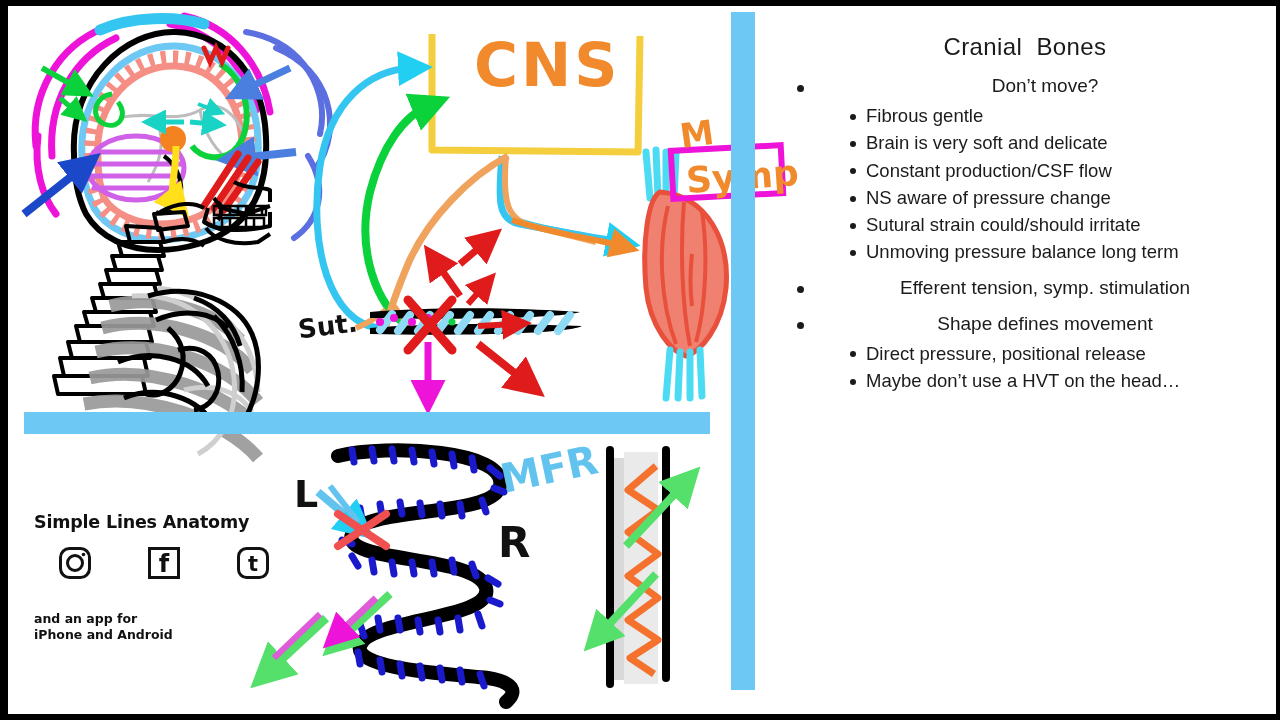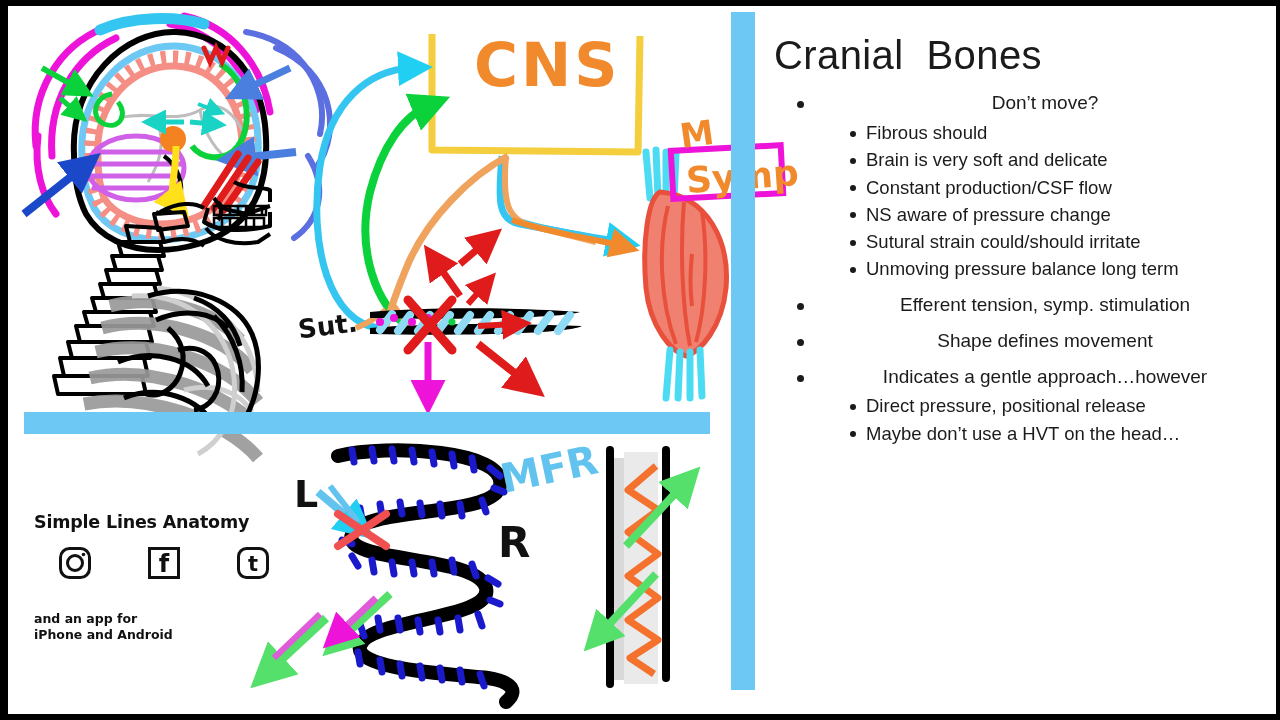--- a/index.html
+++ b/index.html
@@ -10,22 +10,22 @@
   #canvas{position:absolute;left:8px;top:6px;width:1268px;height:708px;background:#fff;overflow:hidden;}
 
   
   .bar{position:absolute;background:#6DC8F3;}
   #bar-vertical{left:723px;top:6px;width:24px;height:678px;}
   #bar-horizontal{left:16px;top:406px;width:686px;height:22px;}
 
   
   #text-col{position:absolute;left:760px;top:28px;width:508px;}
   #page-title{
-    font-size:40px;color:#1b1b1b;font-weight:400;letter-spacing:.4px;
-    line-height:1.05;margin:0 0 14px 6px;white-space:pre;
+    font-size:24px;color:#1b1b1b;font-weight:400;letter-spacing:.4px;
+    line-height:1.05;margin:0 0 14px 6px;white-space:pre;text-align:center;
   }
   .bullets{list-style:none;margin:0;padding:0;}
   .b1,.b2{position:relative;color:#1b1b1b;}
   .b1{font-size:19px;padding-left:46px;margin:0 0 3px 0;line-height:1.42;text-align:center;}
   .b2{font-size:18.5px;padding-left:98px;margin:0 0 1px 0;line-height:1.42;}
   .b1::before{
     content:"";position:absolute;left:29px;top:.60em;
     width:7px;height:7px;border-radius:50%;background:#1b1b1b;
   }
   .b2::before{
@@ -424,28 +424,27 @@
 iPhone and Android</div>
     </div>
 
     <div class="bar" id="bar-vertical" style="background: rgb(109, 200, 243);"></div>
     <div class="bar" id="bar-horizontal" style="background: rgb(109, 200, 243);"></div>
 
     <div id="text-col">
       <h1 id="page-title">Cranial  Bones</h1>
       <ul class="bullets" id="bullet-list">
           <li class="b1">Don’t move?</li>
-          <li class="b2">Fibrous should</li>
+          <li class="b2">Fibrous gentle</li>
           <li class="b2">Brain is very soft and delicate</li>
           <li class="b2">Constant production/CSF flow</li>
           <li class="b2">NS aware of pressure change</li>
           <li class="b2">Sutural strain could/should irritate</li>
           <li class="b2">Unmoving pressure balance long term</li>
           <li class="b1 gapTop">Efferent tension, symp. stimulation</li>
           <li class="b1 gapTop">Shape defines movement</li>
-          <li class="b1 gapTop">Indicates a gentle approach…however</li>
           <li class="b2">Direct pressure, positional release</li>
           <li class="b2">Maybe don’t use a HVT on the head…</li>
         </ul>
     </div>
 
   </div>
 </div>
 
 </body></html>

